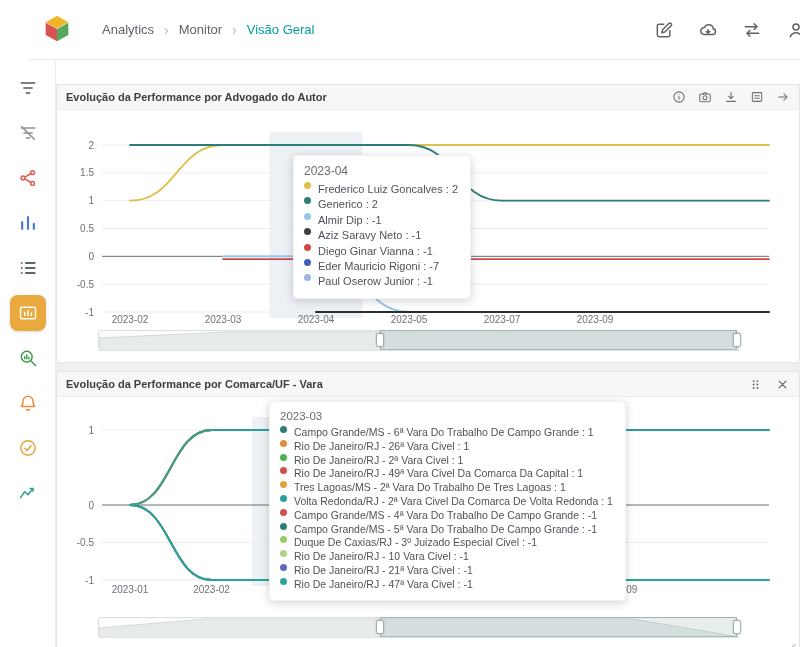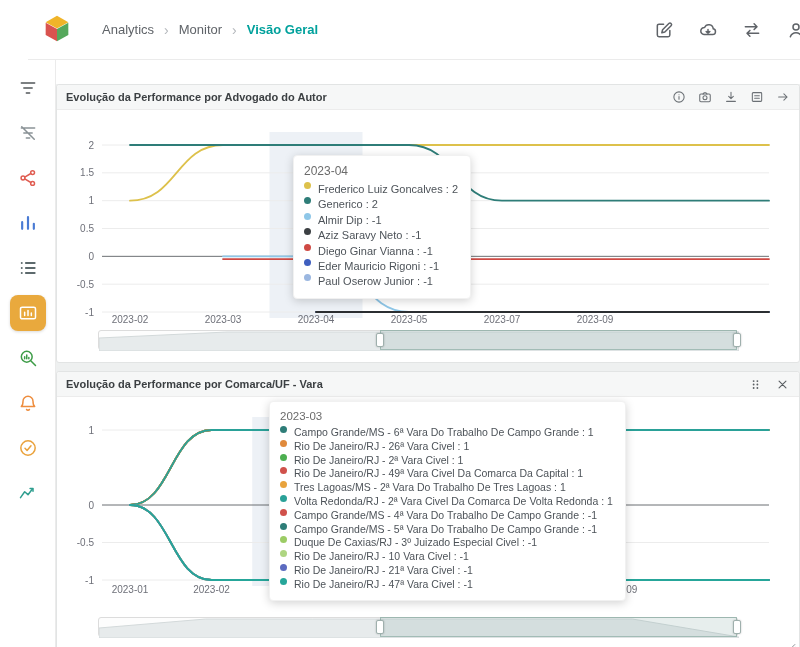--- a/index.html
+++ b/index.html
@@ -5,21 +5,21 @@
   html,body{margin:0;padding:0;width:800px;height:647px;overflow:hidden;
     font-family:"Liberation Sans","DejaVu Sans",sans-serif;background:#fff;}
   *{box-sizing:border-box;}
 
   
   #header{position:absolute;left:0;top:0;width:800px;height:60px;background:#fff;
     border-bottom:1px solid #ebebeb;display:flex;align-items:center;z-index:6;margin-left:28px;}
   #logo{margin-left:10px;width:38px;height:38px;display:flex;align-items:center;justify-content:center;cursor:pointer;}
   #breadcrumb{margin-left:26px;display:flex;align-items:center;}
   .bc-item{color:#5f6368;font-size:13px;cursor:pointer;}
-  .bc-item.active{color:var(--accent,#00a19c);font-weight:700;}
+  .bc-item.active{color:var(--accent,#00a19c);font-weight:400;}
   .bc-sep{color:#b4b8bc;margin:0 10px;font-size:14px;}
   #header-actions{margin-left:auto;display:flex;gap:24px;padding-right:22px;align-items:center;}
   .h-icon{cursor:pointer;display:flex;}
 
   
   #sidebar{position:absolute;left:0;top:60px;width:56px;bottom:0;background:#fff;
     border-right:1px solid #ebebeb;display:flex;flex-direction:column;align-items:center;
     padding-top:10px;z-index:5;}
   .sidebar-item{width:36px;height:36px;display:flex;align-items:center;justify-content:center;
     border-radius:8px;margin-bottom:9px;cursor:pointer;}
@@ -251,21 +251,21 @@
           <div class="tt-row">
             <span class="dot" style="background:#3c4043"></span>
             <span>Aziz Saravy Neto : -1</span>
           </div>
           <div class="tt-row">
             <span class="dot" style="background:#cf4a44"></span>
             <span>Diego Ginar Vianna : -1</span>
           </div>
           <div class="tt-row">
             <span class="dot" style="background:#3f5fbf"></span>
-            <span>Eder Mauricio Rigoni : -1</span>
+            <span>Eder Mauricio Rigoni : -7</span>
           </div>
           <div class="tt-row">
             <span class="dot" style="background:#9bb7e0"></span>
             <span>Paul Oserow Junior : -1</span>
           </div>
         </div>
     </div>
     <div class="slider" id="slider-0">
         <svg width="640" height="20">
           <path d="M0 20 L0.0 7.0 L128.0 1.0 L256.0 1.0 L384.0 1.0 L512.0 1.0 L640.0 1.0 L640 20 Z" fill="#e7ebec" stroke="#d3d9da" stroke-width="1"></path>

